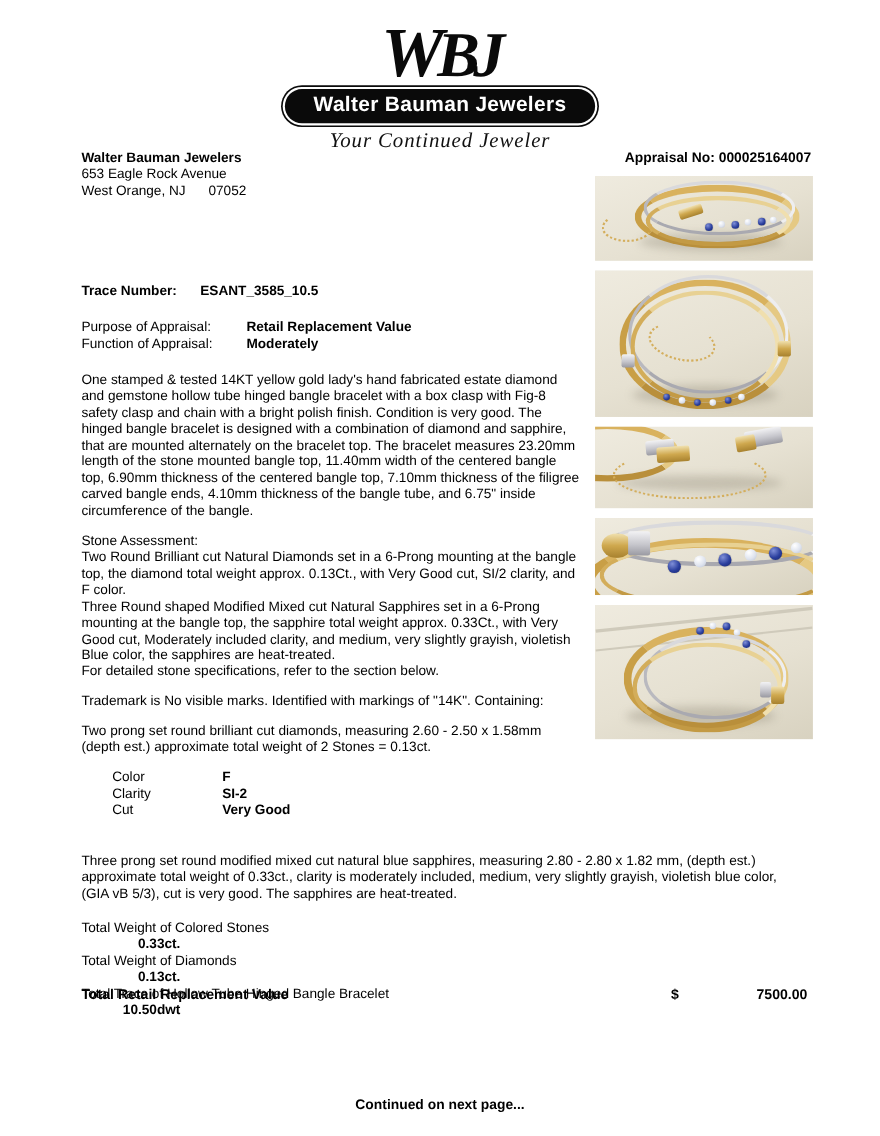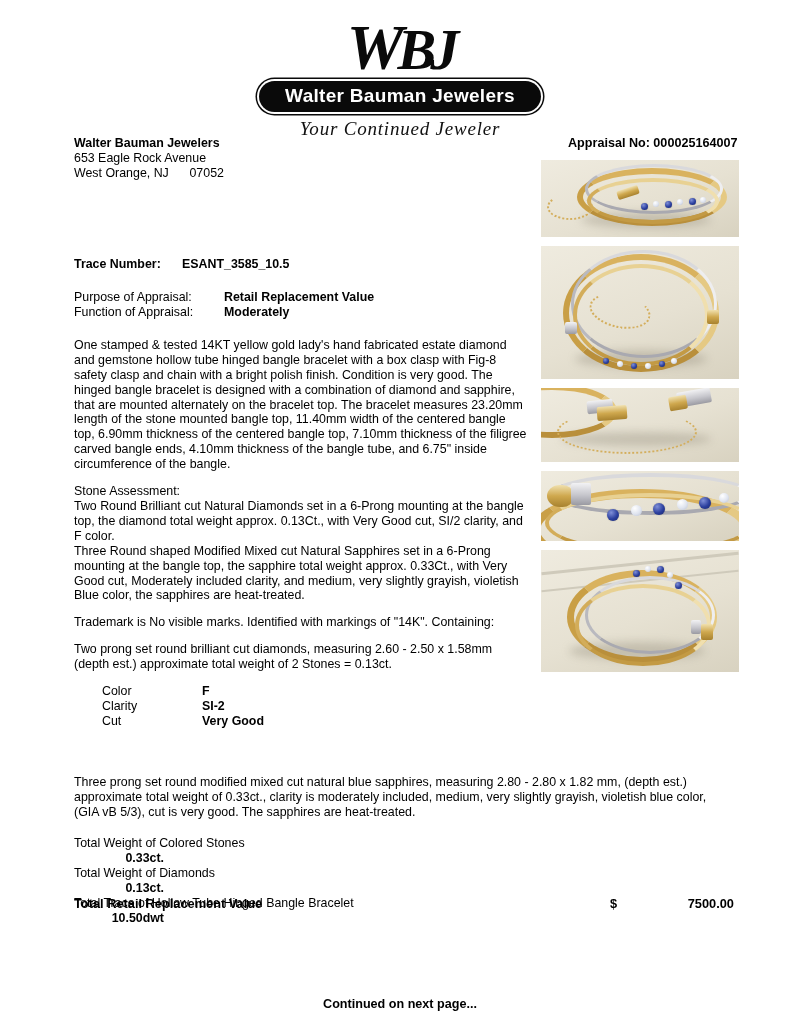--- a/index.html
+++ b/index.html
@@ -270,20 +270,21 @@
 
   <div class="row-gap-md"></div>
 
   <p class="para">One stamped &amp; tested 14KT yellow gold lady's hand fabricated estate diamond and gemstone hollow tube hinged bangle bracelet with a box clasp with Fig-8 safety clasp and chain with a bright polish finish. Condition is very good. The hinged bangle bracelet is designed with a combination of diamond and sapphire, that are mounted alternately on the bracelet top.    The bracelet measures 23.20mm length of the stone mounted bangle top, 11.40mm width of the centered bangle top, 6.90mm thickness of the centered bangle top, 7.10mm thickness of the filigree carved bangle ends, 4.10mm thickness of the bangle tube, and 6.75" inside circumference of the bangle.</p>
 
   <div class="row-gap-sm"></div>
 
   <div>Stone Assessment:</div>
   <p class="para">Two Round Brilliant cut Natural Diamonds set in a 6-Prong mounting at the bangle top, the diamond total weight approx. 0.13Ct., with Very Good cut, SI/2 clarity, and F color.</p>
   <p class="para">Three Round shaped Modified Mixed cut Natural Sapphires set in a 6-Prong mounting at the bangle top, the sapphire total weight approx. 0.33Ct., with Very Good cut, Moderately included clarity, and medium, very slightly grayish, violetish Blue color, the sapphires are heat-treated.</p>
+  <p class="para">For detailed stone specifications, refer to the section below.</p>
 
   <div class="row-gap-sm"></div>
 
   <p class="para">  Trademark is No visible marks. Identified with markings of "14K".    Containing:</p>
 
   <div class="row-gap-sm"></div>
 
   <p class="para">Two prong set round brilliant cut diamonds, measuring 2.60 - 2.50 x 1.58mm (depth est.) approximate total weight of 2 Stones = 0.13ct.</p>
 
   <div class="row-gap-sm"></div>

